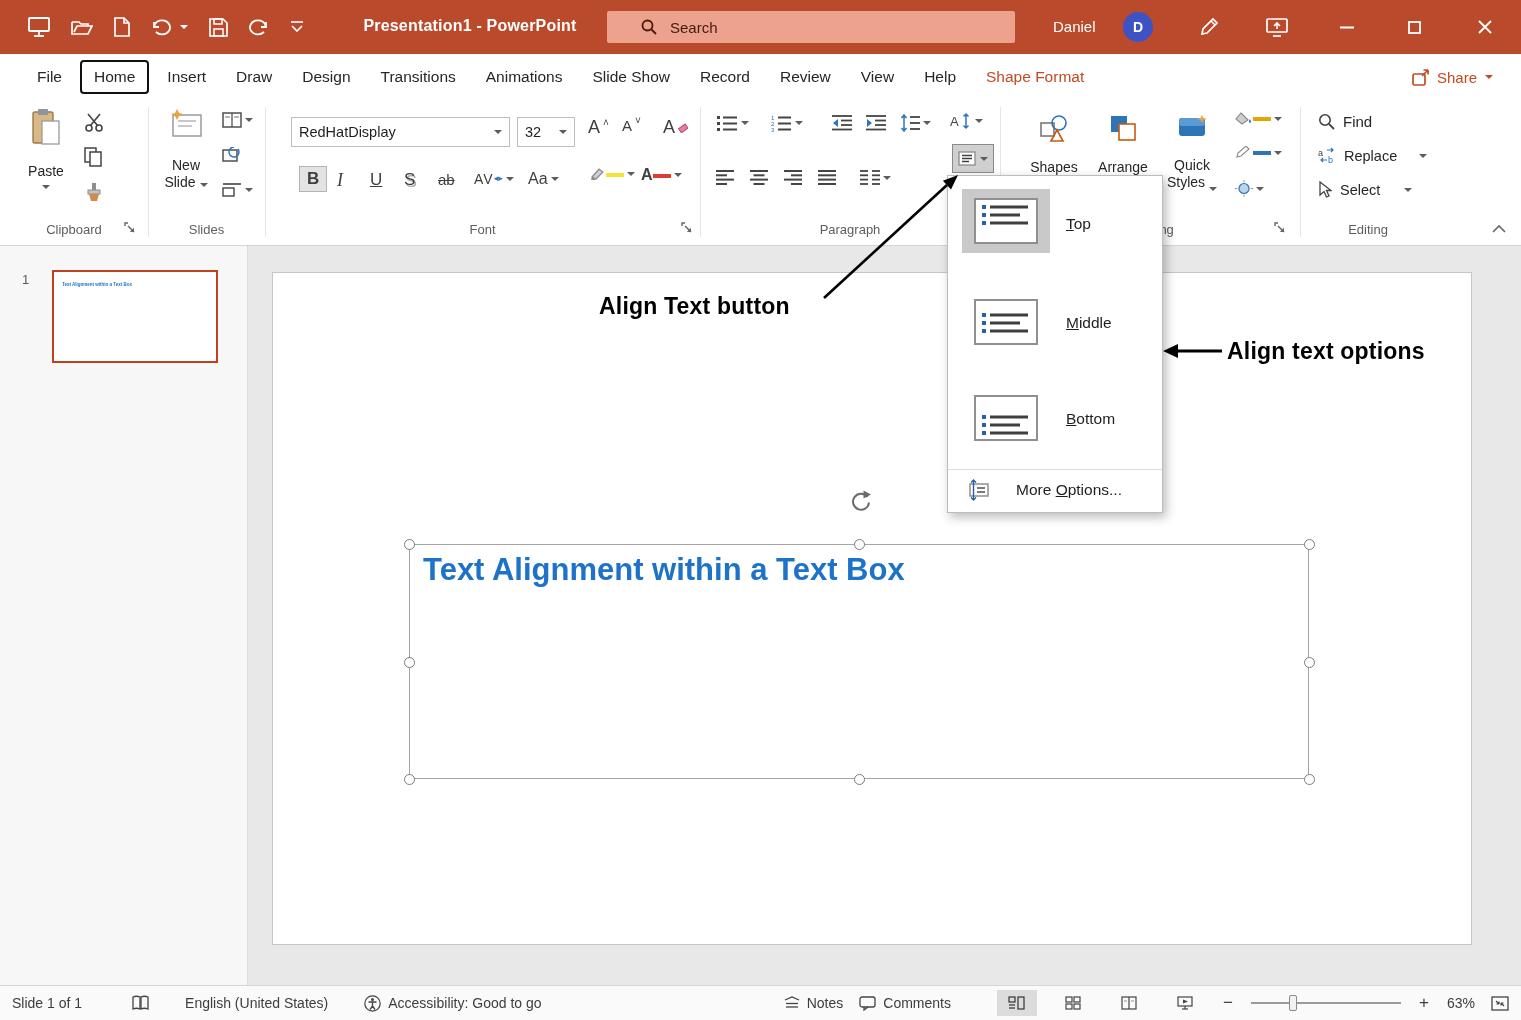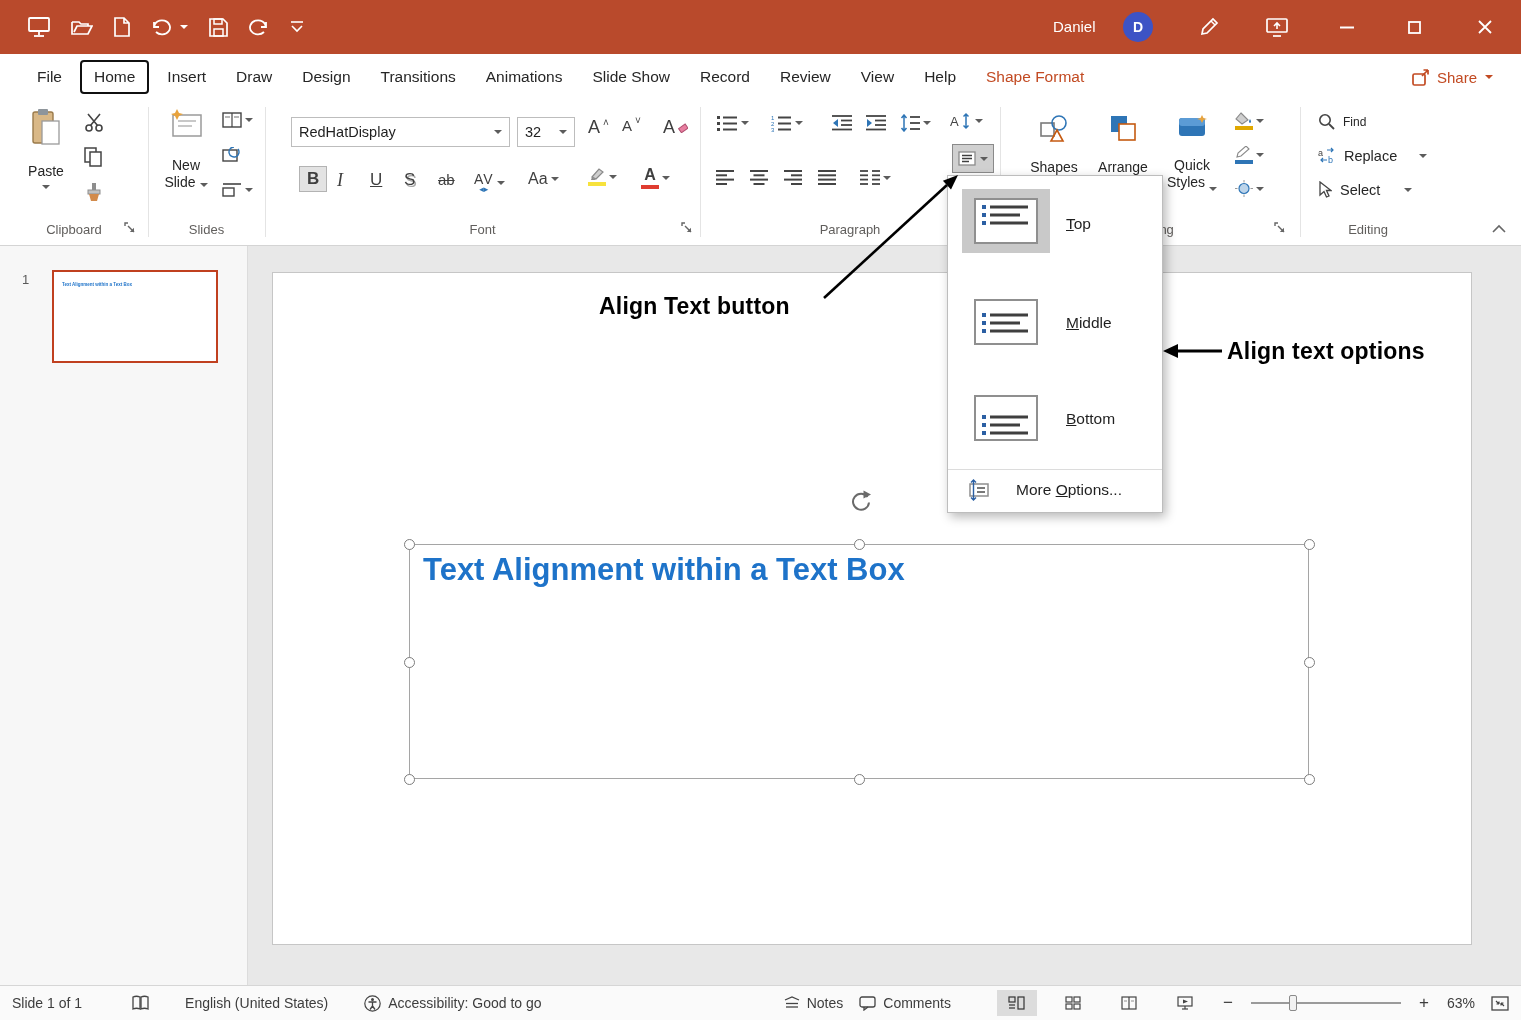--- a/index.html
+++ b/index.html
@@ -38,21 +38,21 @@
   .big-btn .chev{margin-top:5px}
   .sm-btn{position:absolute;display:flex;align-items:center;gap:3px;cursor:pointer;color:#3f3f3f}
   .combo{position:absolute;height:30px;border:1px solid #bdbdbd;background:#fff;display:flex;align-items:center;justify-content:space-between;padding:0 7px;font-size:14.5px;color:#1f1f1f;cursor:pointer}
   .glyph{font-size:17px;color:#3f3f3f;font-weight:400}
   .fmt-b{font-weight:800;font-size:17px;padding:2px 7px;background:#e3e3e3;border:1px solid #b3b3b3}
   .fmt-i{font-style:italic;font-family:"Liberation Serif",serif;font-size:18px}
   .fmt-u{text-decoration:underline}
   .fmt-s{text-shadow:1.5px 1.5px 0 #a8a8a8}
   .fmt-strike{text-decoration:line-through;font-size:15px}
   .colorbar{height:4px;width:18px;margin-top:1px}
-  .stackbtn{display:flex;flex-direction:column;align-items:center}
+  .stackbtn{display:flex;align-items:center}
   .aligntext-btn{position:absolute;left:952px;top:44px;width:42px;height:29px;background:#d0d0d0;border:1px solid #8a8a8a;display:flex;align-items:center;justify-content:center;gap:4px;cursor:pointer}
 
   
   .dropdown{position:absolute;left:947px;top:175px;width:216px;height:338px;background:#fff;border:1px solid #bdbdbd;box-shadow:3px 4px 10px rgba(0,0,0,.28);z-index:40}
   .dd-sel{position:absolute;left:14px;top:13px;width:88px;height:64px;background:#c9c9c9;display:flex;align-items:center;justify-content:center}
   .dd-icon{position:absolute}
   .dd-label{position:absolute;left:118px;font-size:15.5px;color:#1f1f1f;cursor:pointer}
   .dd-label .u, .u{text-decoration:underline}
   .dd-sep{position:absolute;left:0;top:293px;width:100%;height:1px;background:#dcdcdc}
   .dd-more{position:absolute;left:20px;top:303px;display:flex;align-items:center;gap:26px;font-size:15.5px;color:#1f1f1f;cursor:pointer}
@@ -127,21 +127,31 @@
           </svg>
       </span>
       <span data-name="customize-toolbar-icon">
         <svg width="14" height="12" viewBox="0 0 14 12">
             <line x1="1" y1="1" x2="13" y2="1" stroke="#fff" stroke-width="1.6"></line>
             <path d="M2 5 L7 10 L12 5" fill="none" stroke="#fff" stroke-width="1.6"></path>
           </svg>
       </span>
     </div>
 
-
+    <div class="win-title" data-name="window-title">Presentation1  -  PowerPoint</div>
+
+    <div class="searchbox" data-name="search-box">
+      <span data-name="search-icon">
+        <svg width="16" height="16" viewBox="0 0 16 16">
+            <circle cx="6.5" cy="6.5" r="5" fill="none" stroke="#47190c" stroke-width="1.8"></circle>
+            <line x1="10.5" y1="10.5" x2="15" y2="15" stroke="#47190c" stroke-width="1.8"></line>
+          </svg>
+      </span>
+      <span data-name="search-placeholder">Search</span>
+    </div>
 
     <span class="tb-user" data-name="user-name">Daniel</span>
     <div class="avatar" data-name="avatar">D</div>
 
     <div class="tb-btn" style="left:1188px;width:42px" data-name="pen-icon">
       <svg width="20" height="20" viewBox="0 0 20 20">
           <path d="M3 17 L4 12 L14 2 L18 6 L8 16 Z" fill="none" stroke="#fff" stroke-width="1.7"></path>
           <line x1="12" y1="4" x2="16" y2="8" stroke="#fff" stroke-width="1.5"></line>
         </svg>
     </div>
@@ -622,21 +632,21 @@
         </svg>
     </div>
 
     <div class="sm-btn" style="left:1318px;top:13px;gap:8px" data-name="find-button">
       <span data-name="find-icon">
         <svg width="17" height="17" viewBox="0 0 17 17">
             <circle cx="7" cy="7" r="5.2" fill="none" stroke="#444" stroke-width="1.6"></circle>
             <line x1="11" y1="11" x2="16" y2="16" stroke="#444" stroke-width="1.8"></line>
           </svg>
       </span>
-      <span style="font-size:12px;color:#262626">Find</span>
+      <span style="font-size:15px;color:#262626">Find</span>
     </div>
     <div class="sm-btn" style="left:1318px;top:47px;gap:8px" data-name="replace-button">
       <span data-name="replace-icon">
         <svg width="18" height="17" viewBox="0 0 18 17">
             <text x="0" y="9" font-size="9" fill="#444">a</text>
             <text x="10" y="16" font-size="9" fill="#2E75B6">b</text>
             <path d="M9 3 H15 M13 1 L15 3 L13 5 M9 13 H3 M5 11 L3 13 L5 15" fill="none" stroke="#2E75B6" stroke-width="1.2"></path>
           </svg>
       </span>
       <span style="font-size:14.5px;color:#262626">Replace</span>

